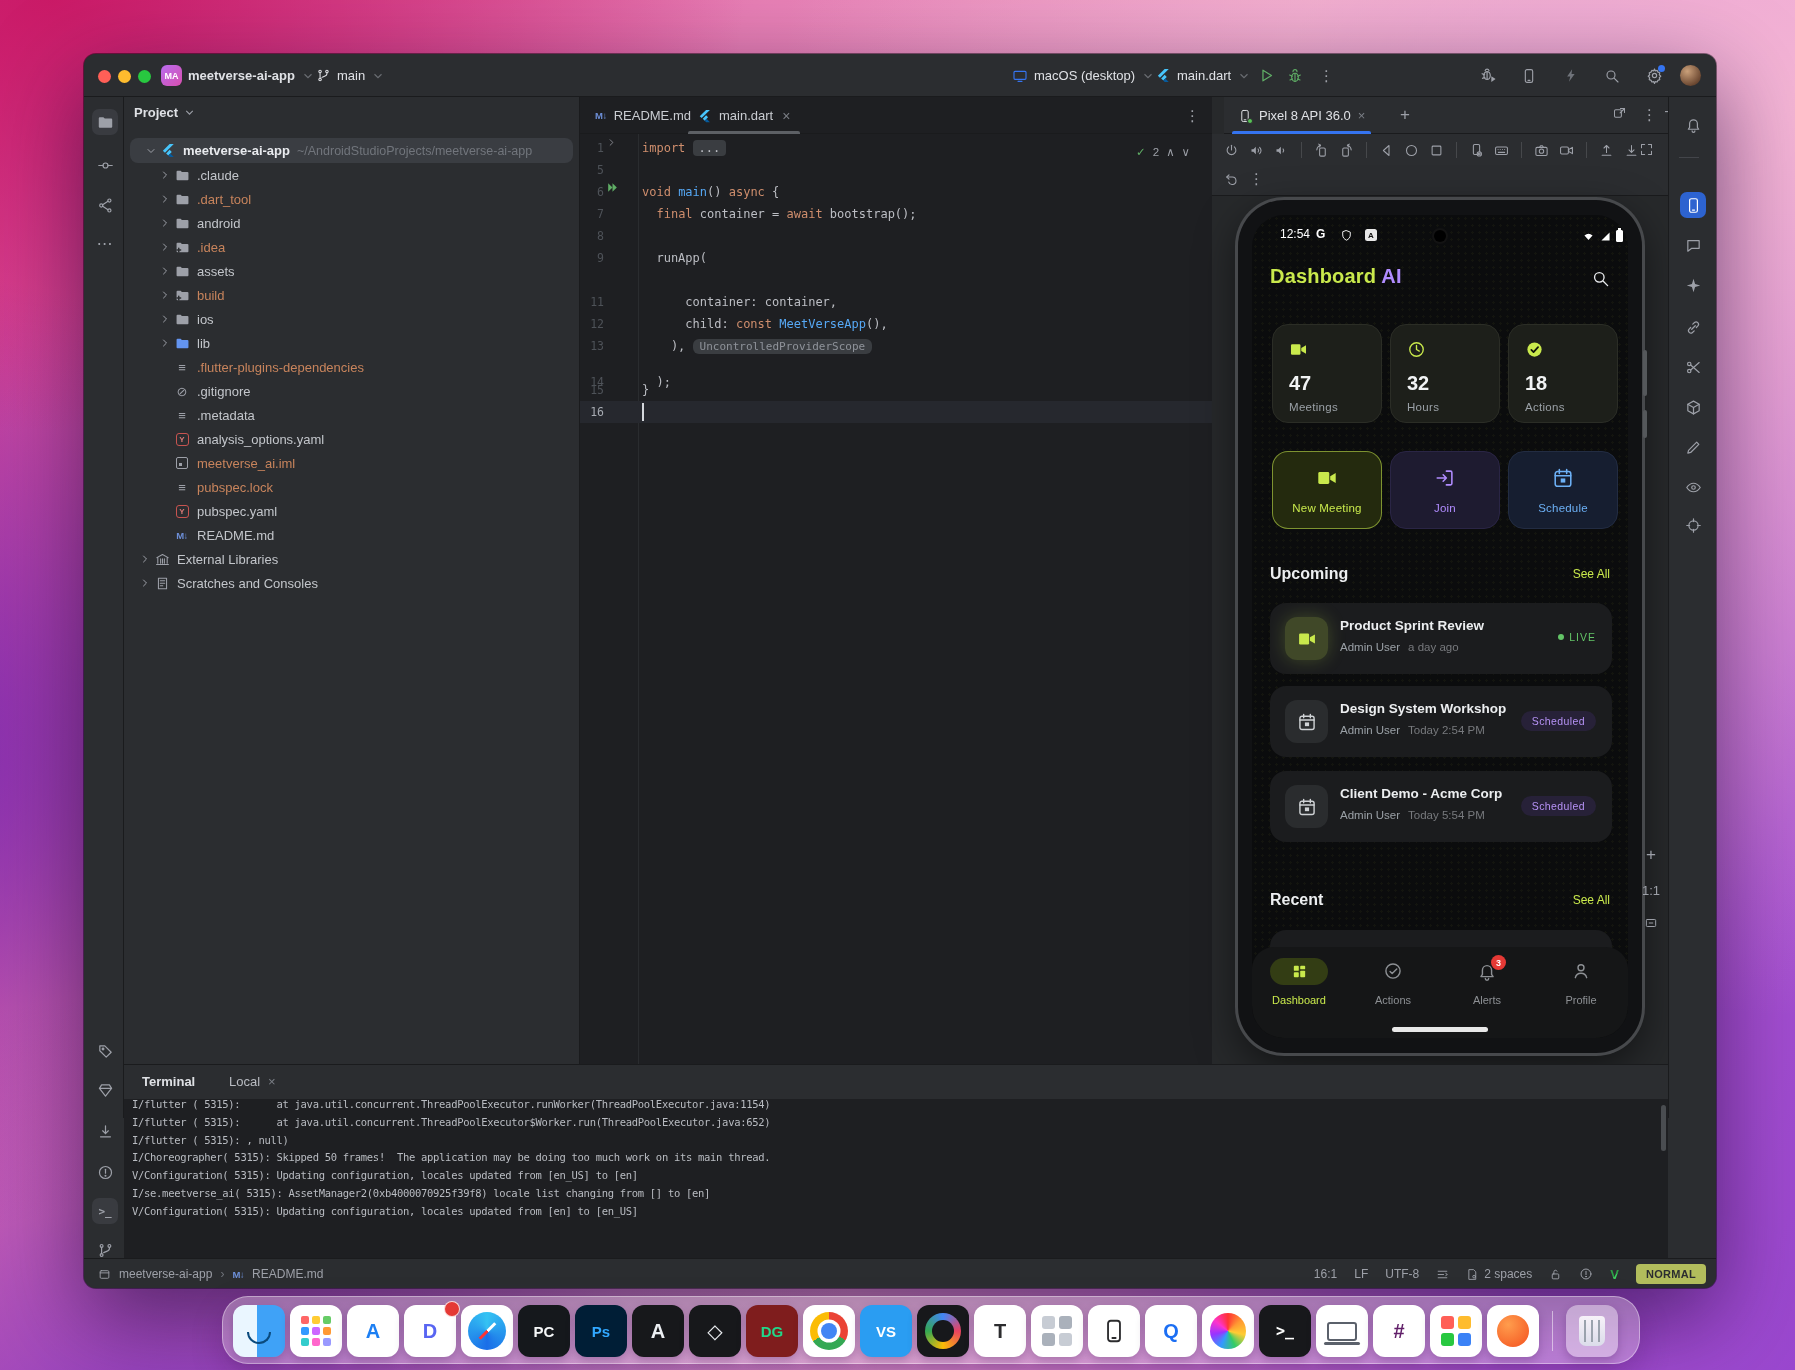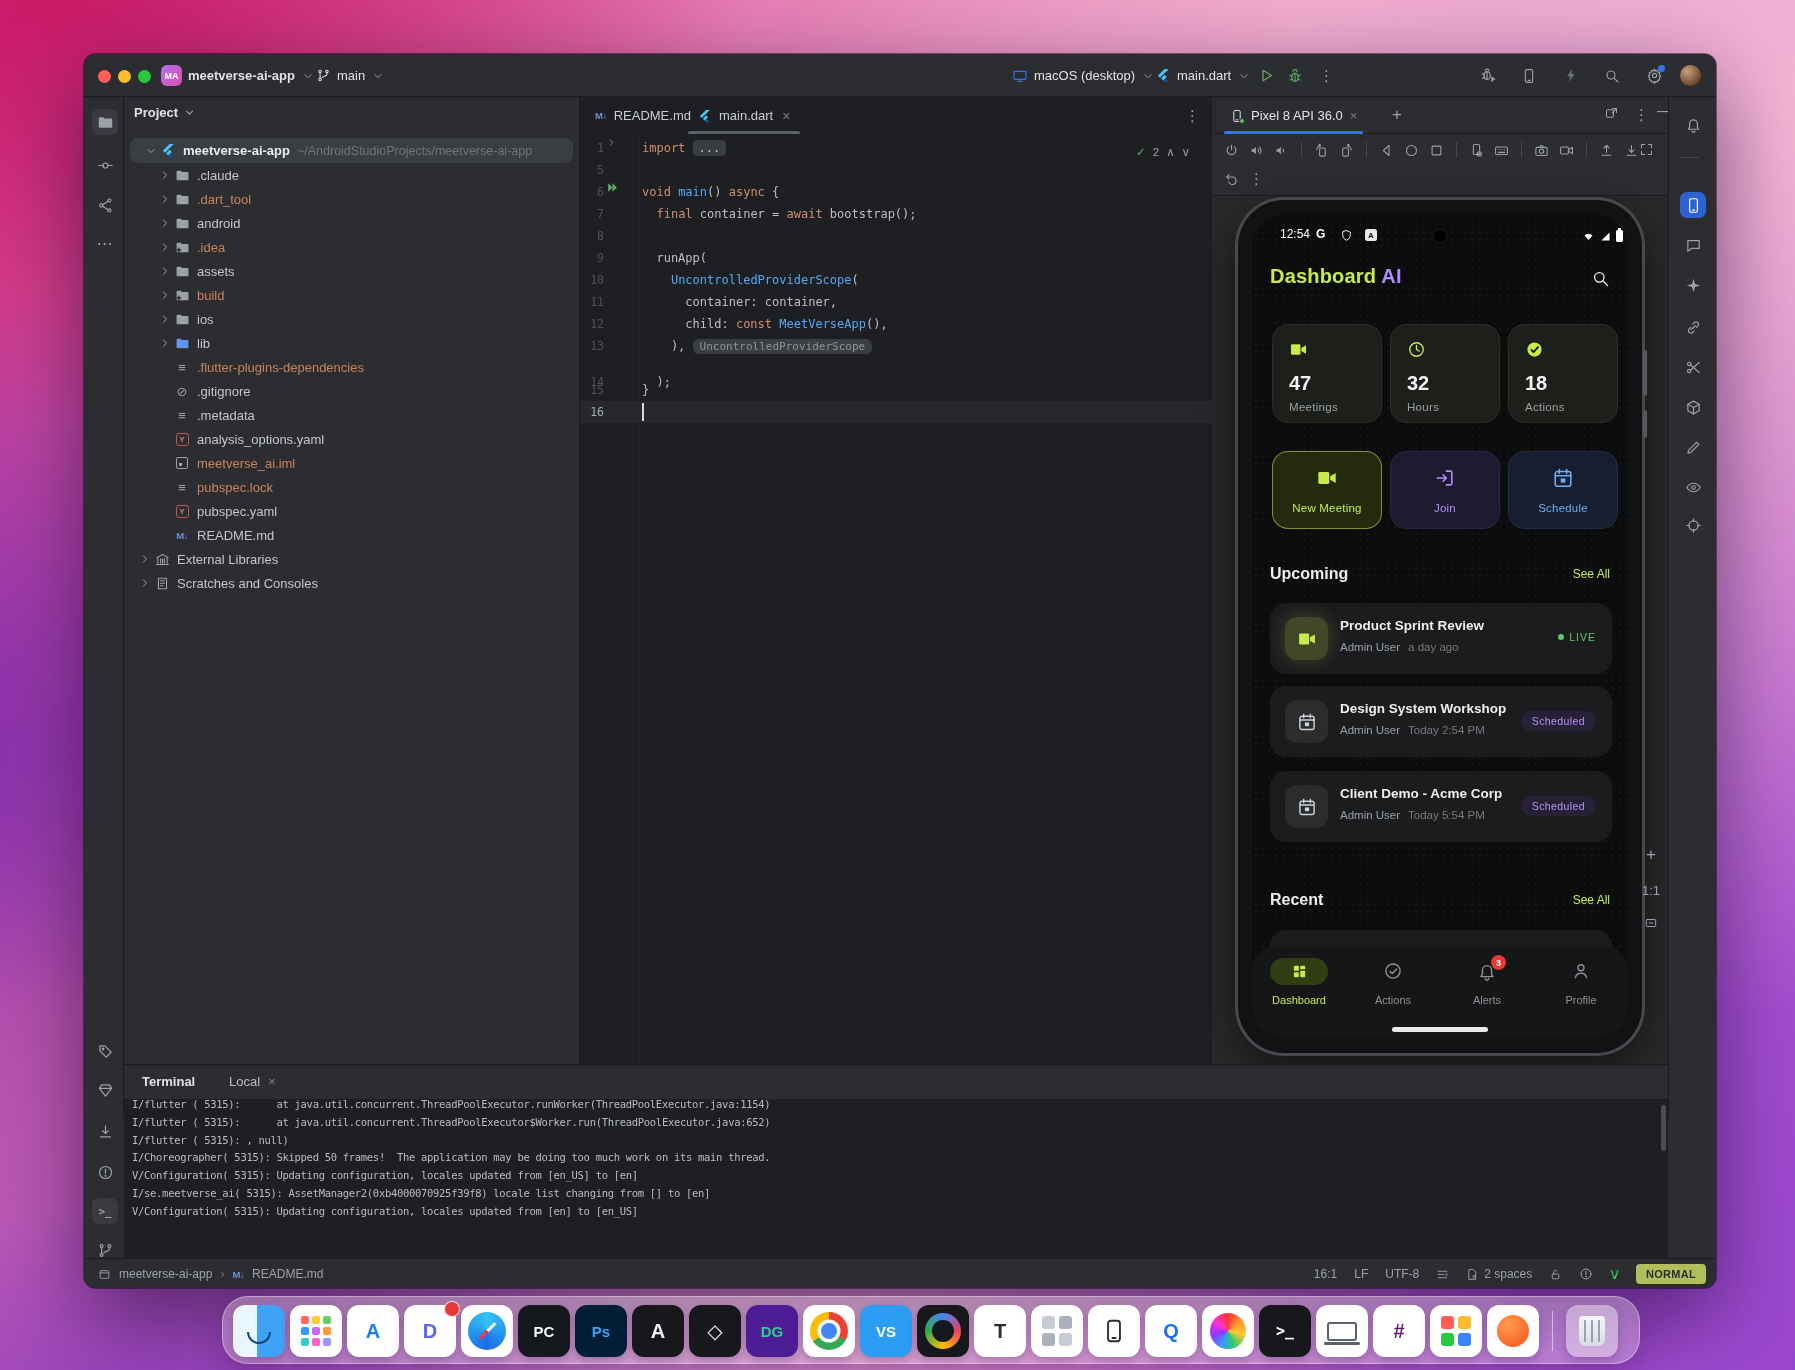--- a/index.html
+++ b/index.html
@@ -69,21 +69,21 @@
   .cline.cur{background:#26282e;}
   .cline.cur .lnum{color:#a6aab1;}
   .tok-kw{color:#cf8e6d;} .tok-cls{color:#56a8f5;} .tok-pl{color:#bcbec4;}
   .fold-badge{background:#3a3d41;border-radius:4px;padding:1px 6px;color:#bcbec4;}
   .inlay{background:#3a3d41;border-radius:6px;padding:1px 7px;color:#8f939a;font-size:11px;}
   .caret{position:absolute;left:62px;top:2px;width:1.5px;height:18px;background:#d4d7dc;}
   .inspect{position:absolute;display:flex;align-items:center;gap:7px;font-size:11.5px;color:#9da0a8;}
   .inspect .chk{color:#5fad65;font-weight:700;}
   
   .devices{position:absolute;left:1128px;top:0;width:456px;height:967px;background:#27292b;}
-  .dtabbar{position:absolute;left:4px;top:0;right:0;height:37px;background:#2b2d30;border-bottom:1px solid #1a1b1d;}
+  .dtabbar{position:absolute;left:12px;top:0;right:0;height:37px;background:#2b2d30;border-bottom:1px solid #1a1b1d;}
   .dtab{position:absolute;left:8px;top:0;height:37px;display:flex;align-items:center;gap:7px;font-size:13px;color:#dfe1e5;padding:0 6px;}
   .dtab .underline{position:absolute;left:0;right:0;bottom:0;height:3px;background:#3574f0;border-radius:2px 2px 0 0;}
   .greendot{position:absolute;right:-1px;bottom:-1px;width:6px;height:6px;border-radius:50%;background:#57c255;border:1px solid #2b2d30;}
   .dtoolbar{position:absolute;left:0;top:37px;right:0;height:62px;background:#2b2d30;border-bottom:1px solid #1a1b1d;}
   .drow{position:absolute;left:12px;display:flex;align-items:center;gap:10px;color:#9da0a8;}
   .dsep{width:1px;height:16px;background:#46484b;margin:0 2px;}
   .dzoom{position:absolute;display:flex;flex-direction:column;align-items:center;gap:18px;color:#9da0a8;font-size:13px;}
   
   .phone{position:absolute;left:26px;top:103px;width:404px;height:853px;background:#111214;border-radius:46px;
     box-shadow:0 0 0 3px #47494c,0 14px 40px rgba(0,0,0,.55);}
@@ -576,21 +576,20 @@
                   <path d="M9 6l6 6-6 6"></path>
                 </svg></span></span><span class="ctext"><span class="tok-kw">import </span><span class="fold-badge">...</span></span></div>
           <div class="cline" style="top: 25px;"><span class="lnum">5</span><span class="gut"></span><span class="ctext"></span></div>
           <div class="cline" style="top: 47px;"><span class="lnum">6</span><span class="gut"><span style="color:#5fad65"><svg viewBox="0 0 24 24" width="13" height="13" fill="#5fad65">
                   <path d="M4 4l8 8-8 8z"></path>
                   <path d="M12 4l8 8-8 8z"></path>
                 </svg></span></span><span class="ctext"><span class="tok-kw">void </span><span class="tok-cls">main</span><span class="tok-pl">() </span><span class="tok-kw">async</span><span class="tok-pl"> {</span></span></div>
           <div class="cline" style="top: 69px;"><span class="lnum">7</span><span class="gut"></span><span class="ctext"><span class="tok-pl">  </span><span class="tok-kw">final</span><span class="tok-pl"> container = </span><span class="tok-kw">await</span><span class="tok-pl"> bootstrap();</span></span></div>
           <div class="cline" style="top: 91px;"><span class="lnum">8</span><span class="gut"></span><span class="ctext"></span></div>
           <div class="cline" style="top: 113px;"><span class="lnum">9</span><span class="gut"></span><span class="ctext"><span class="tok-pl">  runApp(</span></span></div>
-          <div class="cline" style="top: 135px;"><span class="lnum">10</span><span class="gut"></span><span class="ctext"><span class="tok-pl">    </span><span class="tok-cls">UncontrolledProviderScope</span><span class="tok-pl">(</span></span></div>
           <div class="cline" style="top: 157px;"><span class="lnum">11</span><span class="gut"></span><span class="ctext"><span class="tok-pl">      container: container,</span></span></div>
           <div class="cline" style="top: 179px;"><span class="lnum">12</span><span class="gut"></span><span class="ctext"><span class="tok-pl">      child: </span><span class="tok-kw">const </span><span class="tok-cls">MeetVerseApp</span><span class="tok-pl">(),</span></span></div>
           <div class="cline" style="top: 201px;"><span class="lnum">13</span><span class="gut"></span><span class="ctext"><span class="tok-pl">    ), </span><span class="inlay">UncontrolledProviderScope</span></span></div>
           <div class="cline" style="top: 223px; margin-top: 14px;"><span class="lnum">14</span><span class="gut"></span><span class="ctext"><span class="tok-pl">  );</span></span></div>
           <div class="cline" style="top: 245px;"><span class="lnum">15</span><span class="gut"></span><span class="ctext"><span class="tok-pl">}</span></span></div>
           <div class="cline cur" style="top: 267px;"><span class="lnum">16</span><span class="gut"></span><span class="ctext"></span><span class="caret"></span></div>
         </div>
     </div>
 
     <div class="devices">
@@ -1085,21 +1084,21 @@
     <div class="dk" style="left: 181px; background: rgb(255, 255, 255); color: rgb(88, 101, 242); font-size: 20px;">D<span class="dkbadge"></span></div>
     <div class="dk" style="left: 238px; background: rgb(255, 255, 255);">
       <span class="circ" style="width:38px;height:38px;background:conic-gradient(#35c3f3,#1a6ee8,#35c3f3);display:flex;align-items:center;justify-content:center">
         <i style="width:3px;height:22px;background:linear-gradient(#fff 50%,#f33 50%);transform:rotate(45deg)"></i>
       </span>
     </div>
     <div class="dk" style="left: 295px; background: rgb(21, 24, 28); color: rgb(245, 247, 248); font-size: 15px;">PC</div>
     <div class="dk" style="left: 352px; background: rgb(0, 30, 54); color: rgb(49, 168, 255); font-size: 15px;">Ps</div>
     <div class="dk" style="left: 409px; background: rgb(23, 24, 27); color: rgb(236, 239, 243); font-size: 20px;">A</div>
     <div class="dk" style="left: 466px; background: rgb(23, 24, 27); color: rgb(236, 239, 243); font-size: 20px;">◇</div>
-    <div class="dk" style="left: 523px; background: #4c1d95; color: rgb(33, 215, 137); font-size: 15px;">DG</div>
+    <div class="dk" style="left: 523px; background: #7f1d1d; color: rgb(33, 215, 137); font-size: 15px;">DG</div>
     <div class="dk" style="left: 580px; background: rgb(255, 255, 255);">
       <span class="circ" style="width:38px;height:38px;background:conic-gradient(#ea4335 0 33%,#34a853 0 66%,#fbbc05 0 100%);display:flex;align-items:center;justify-content:center">
         <i class="circ" style="width:16px;height:16px;background:#4285f4;box-shadow:0 0 0 3.5px #fff"></i>
       </span>
     </div>
     <div class="dk" style="left: 637px; background: rgb(42, 157, 242); color: rgb(255, 255, 255); font-size: 15px;">VS</div>
     <div class="dk" style="left: 694px; background: rgb(23, 24, 27);">
       <span class="circ" style="width:36px;height:36px;background:conic-gradient(#4285f4,#ea4161,#fbbc05,#34a853,#4285f4);display:flex;align-items:center;justify-content:center">
         <i class="circ" style="width:22px;height:22px;background:#17181b"></i>
       </span>

